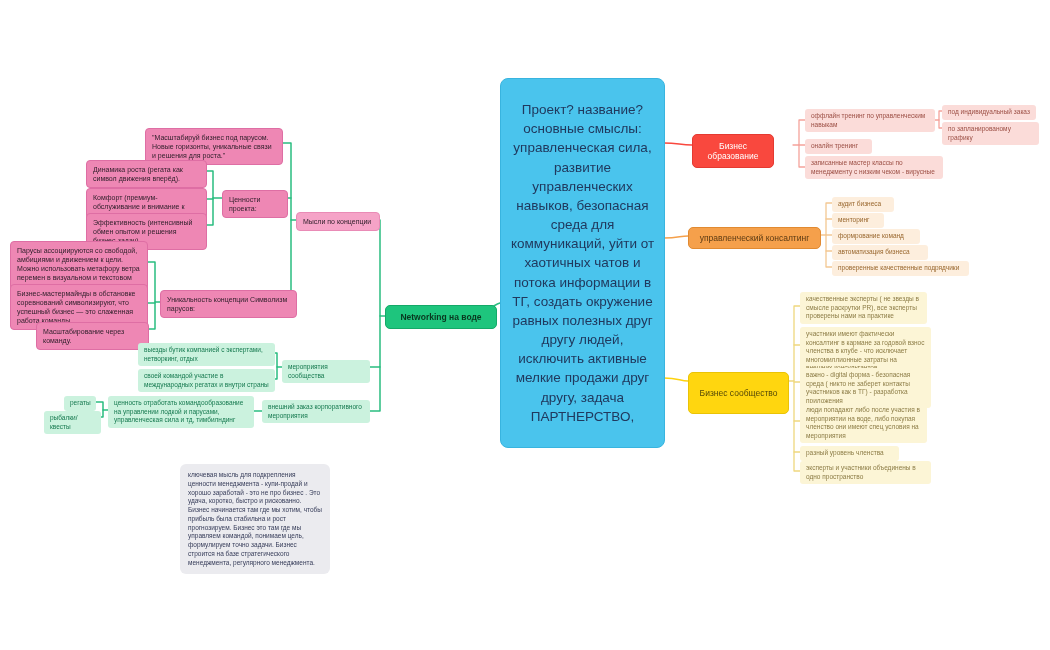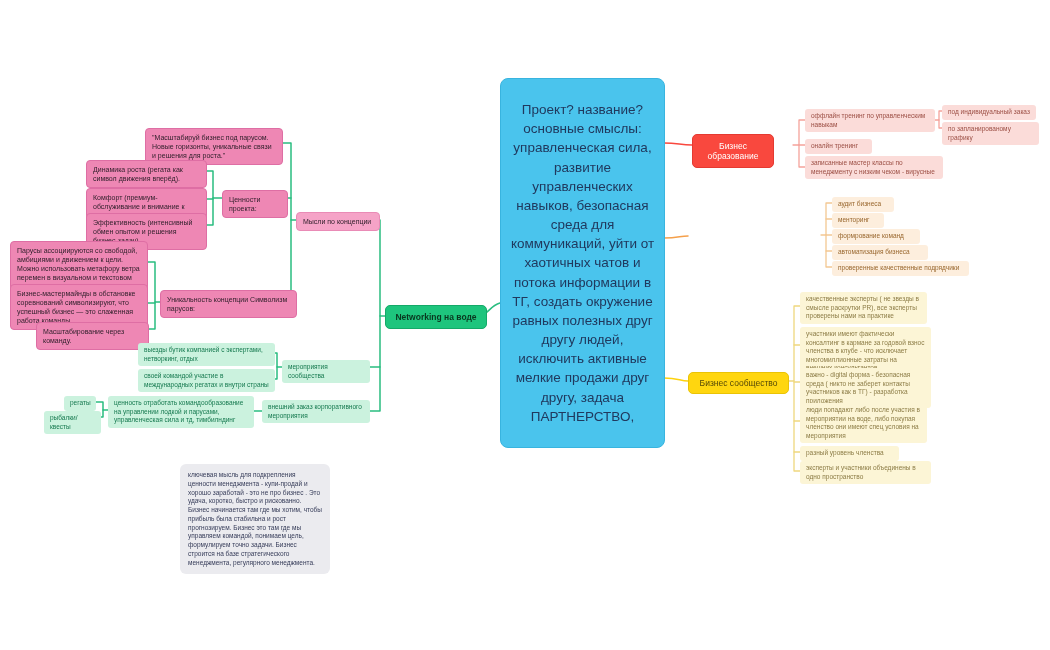--- a/index.html
+++ b/index.html
@@ -17,21 +17,21 @@
   .topic-blue{background:#4ac4ed;border:1px solid #38b4df;color:#20395e;border-radius:8px;
               font-size:13.5px;line-height:1.42;text-align:center;display:flex;
               align-items:center;justify-content:center;padding:11px 7px;}
   .red-main{background:#f9483e;border:1px solid #e43a31;color:#ffffff;
             font-size:8.5px;text-align:center;padding:6px 3px;border-radius:5px;}
   .red-light{background:#fbdcd9;color:#9c4f45;}
   .orange-main{background:#f5a04b;border:1px solid #e18a31;color:#5c3a13;
                font-size:8.5px;text-align:center;padding:5px 3px;border-radius:5px;}
   .orange-light{background:#fdeedd;color:#99672e;}
   .yellow-main{background:#ffd60f;border:1px solid #eac306;color:#564a08;
-               font-size:8.5px;text-align:center;padding:5px 3px;border-radius:5px;}
+               font-size:8.5px;text-align:center;padding:15px 3px;border-radius:5px;}
   .yellow-light{background:#fcf5d6;color:#8c7c46;}
   .gray-note{background:#ebebef;color:#363c59;border-radius:6px;font-size:6.5px;
              line-height:1.35;padding:7px 8px;}
 </style>
 </head>
 <body>
 
 <div id="canvas">
 
   <svg class="lines" width="1050" height="650">
@@ -100,31 +100,32 @@
   <div class="n med pink" style="left:160px;top:290px;width:137px">Уникальность концепции Символизм парусов:</div>
 
   <div class="n small mint" style="left:138px;top:343px;width:137px">выезды бутик компанией с экспертами, нетворкинг, отдых</div>
   <div class="n small mint" style="left:138px;top:369px;width:137px">своей командой участие в международных регатах и внутри страны</div>
   <div class="n small mint" style="left:282px;top:360px;width:88px">мероприятия сообщества</div>
   <div class="n small mint" style="left:262px;top:400px;width:108px">внешний заказ корпоративного мероприятия</div>
   <div class="n small mint" style="left:108px;top:396px;width:146px">ценность отработать командообразование на управлении лодкой и парусами, управленческая сила и тд, тимбилндинг</div>
   <div class="n small mint" style="left:64px;top:396px;width:32px">регаты</div>
   <div class="n small mint" style="left:44px;top:411px;width:57px">рыбалки/квесты</div>
 
-  <div class="n center-node" style="left:385px;top:305px;width:102px">Networking на воде</div>
+  <div class="n center-node" style="left:385px;top:305px;width:112px">Networking на воде</div>
 
   <div class="n topic-blue" style="left:500px;top:78px;width:165px;height:370px">Проект? название? основные смыслы: управленческая сила, развитие управленческих навыков, безопасная среда для коммуникаций, уйти от хаотичных чатов и потока информации в ТГ, создать окружение равных полезных друг другу людей, исключить активные мелкие продажи друг другу, задача ПАРТНЕРСТВО,</div>
 
   <div class="n red-main" style="left:692px;top:134px;width:82px">Бизнес образование</div>
   <div class="n small red-light" style="left:805px;top:109px;width:130px">оффлайн тренинг по управленческим навыкам</div>
   <div class="n small red-light" style="left:942px;top:105px;width:94px">под индивидуальный заказ</div>
   <div class="n small red-light" style="left:942px;top:122px;width:97px">по запланированому графику</div>
   <div class="n small red-light" style="left:805px;top:139px;width:67px">оналйн тренинг</div>
   <div class="n small red-light" style="left:805px;top:156px;width:138px">записанные мастер классы по менеджменту с низким чеком - вирусные</div>
 
+  <div class="n orange-main" style="left:688px;top:227px;width:133px">управленческий консалтинг</div>
   <div class="n small orange-light" style="left:832px;top:197px;width:62px">аудит бизнеса</div>
   <div class="n small orange-light" style="left:832px;top:213px;width:52px">менторинг</div>
   <div class="n small orange-light" style="left:832px;top:229px;width:88px">формрование команд</div>
   <div class="n small orange-light" style="left:832px;top:245px;width:96px">автоматизация бизнеса</div>
   <div class="n small orange-light" style="left:832px;top:261px;width:137px">проверенные качественные подрядчики</div>
 
   <div class="n yellow-main" style="left:688px;top:372px;width:101px">Бизнес сообщество</div>
   <div class="n small yellow-light" style="left:800px;top:292px;width:127px">качественные эксперты ( не звезды в смысле раскрутки PR), все эксперты проверены нами на практике</div>
   <div class="n small yellow-light" style="left:800px;top:327px;width:131px">участники имеют фактически консалтинг в кармане за годовой взнос членства в клубе - что исключает многомиллионные затраты на внешних консультантов</div>
   <div class="n small yellow-light" style="left:800px;top:368px;width:131px">важно - digital форма - безопасная среда ( никто не заберет контакты участников как в ТГ) - разработка приложения</div>

